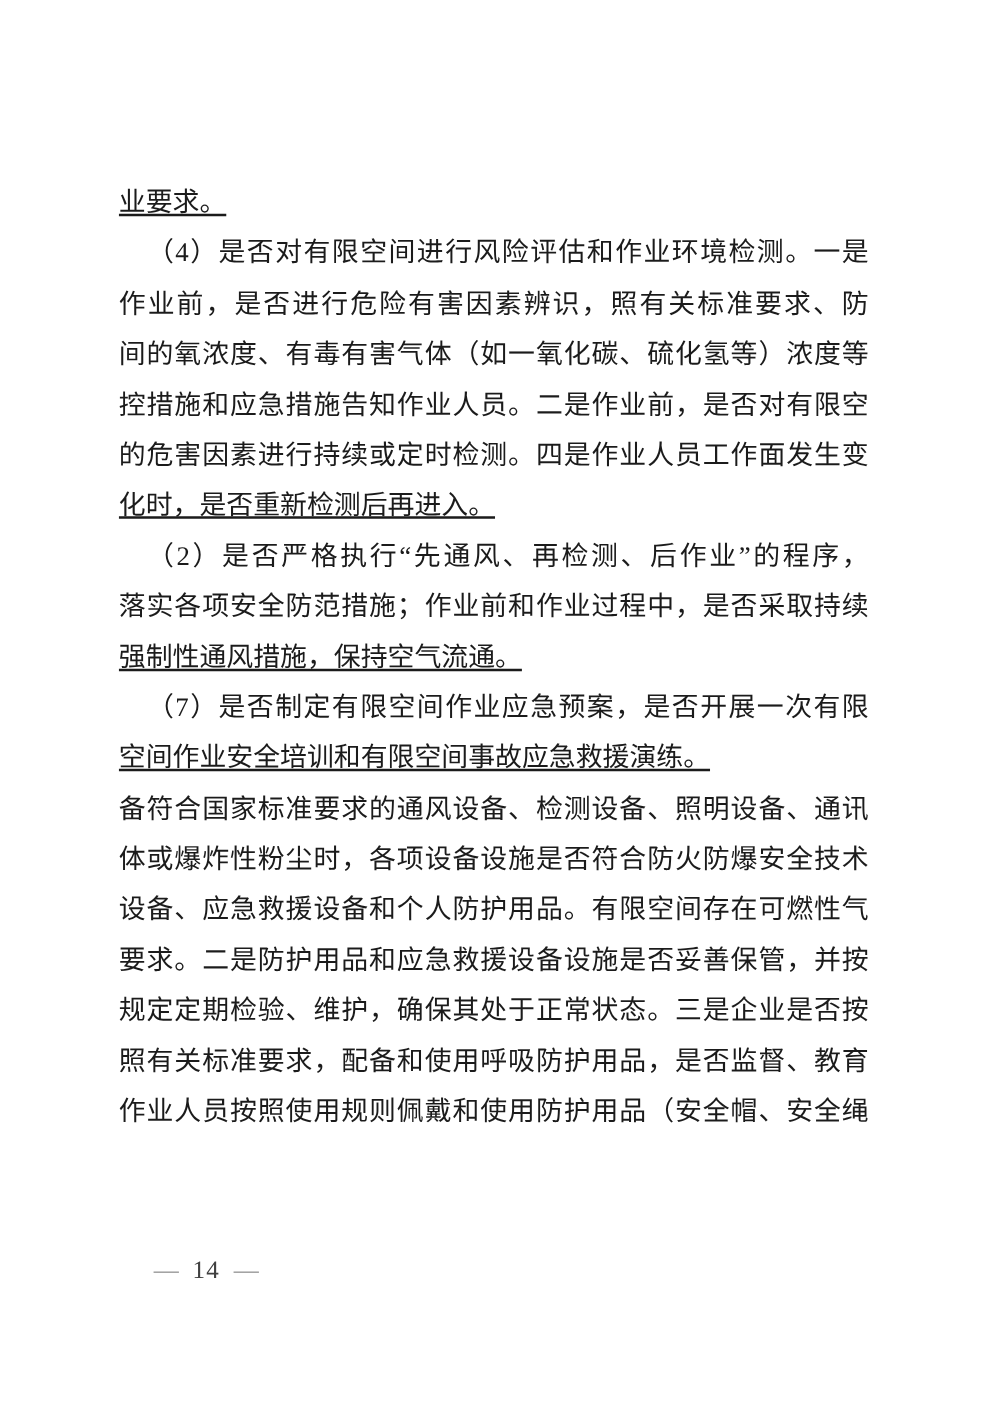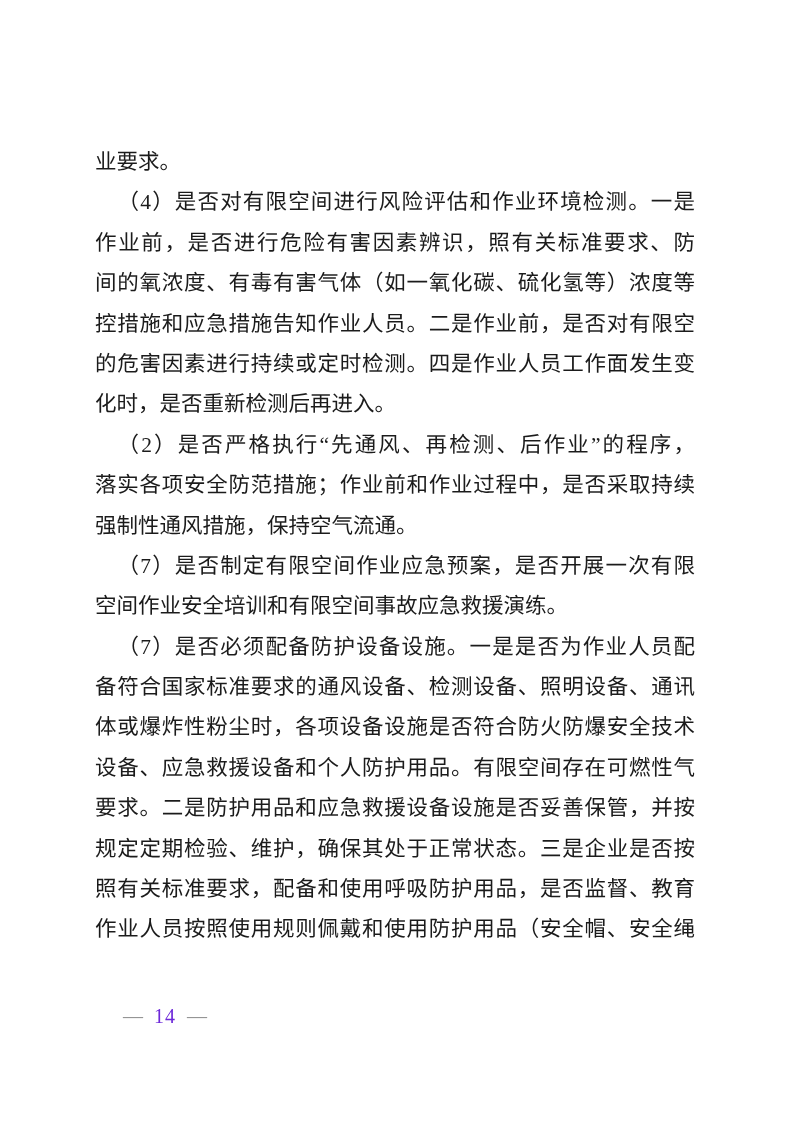--- a/index.html
+++ b/index.html
@@ -29,32 +29,33 @@
     height: 40.4px;
     text-align: justify;
     text-align-last: justify;
     text-justify: inter-character;
     overflow: hidden;
   }
   .line.indent { text-indent: 1.05em; }
   .line.end {
     text-align: right;
     text-align-last: left;
+    text-decoration: underline;
   }
   .footer {
     position: absolute;
     left: 123px;
     top: 1003px;
     font-size: 20px;
     line-height: 26px;
     white-space: nowrap;
   }
   .footer .dash { color: #8f8f8f; }
   .footer .num {
-    color: #6d28d9;
+    color: #404040;
     margin: 0 11px;
     letter-spacing: 1px;
   }
 </style>
 </head>
 <body>
 
 <div class="page">
   <main class="doc-body">
       <div class="para">
@@ -71,21 +72,20 @@
       <div class="para">
         <div class="line indent">（2）是否严格执行“先通风、再检测、后作业”的程序，</div>
         <div class="line">落实各项安全防范措施；作业前和作业过程中，是否采取持续</div>
         <div class="line end">强制性通风措施，保持空气流通。</div>
       </div>
       <div class="para">
         <div class="line indent">（7）是否制定有限空间作业应急预案，是否开展一次有限</div>
         <div class="line end">空间作业安全培训和有限空间事故应急救援演练。</div>
       </div>
       <div class="para">
-        <div class="line indent">（7）是否必须配备防护设备设施。一是是否为作业人员配</div>
         <div class="line">备符合国家标准要求的通风设备、检测设备、照明设备、通讯</div>
         <div class="line">体或爆炸性粉尘时，各项设备设施是否符合防火防爆安全技术</div>
         <div class="line">设备、应急救援设备和个人防护用品。有限空间存在可燃性气</div>
         <div class="line">要求。二是防护用品和应急救援设备设施是否妥善保管，并按</div>
         <div class="line">规定定期检验、维护，确保其处于正常状态。三是企业是否按</div>
         <div class="line">照有关标准要求，配备和使用呼吸防护用品，是否监督、教育</div>
         <div class="line">作业人员按照使用规则佩戴和使用防护用品（安全帽、安全绳</div>
       </div>
     </main>
   <div class="footer">

